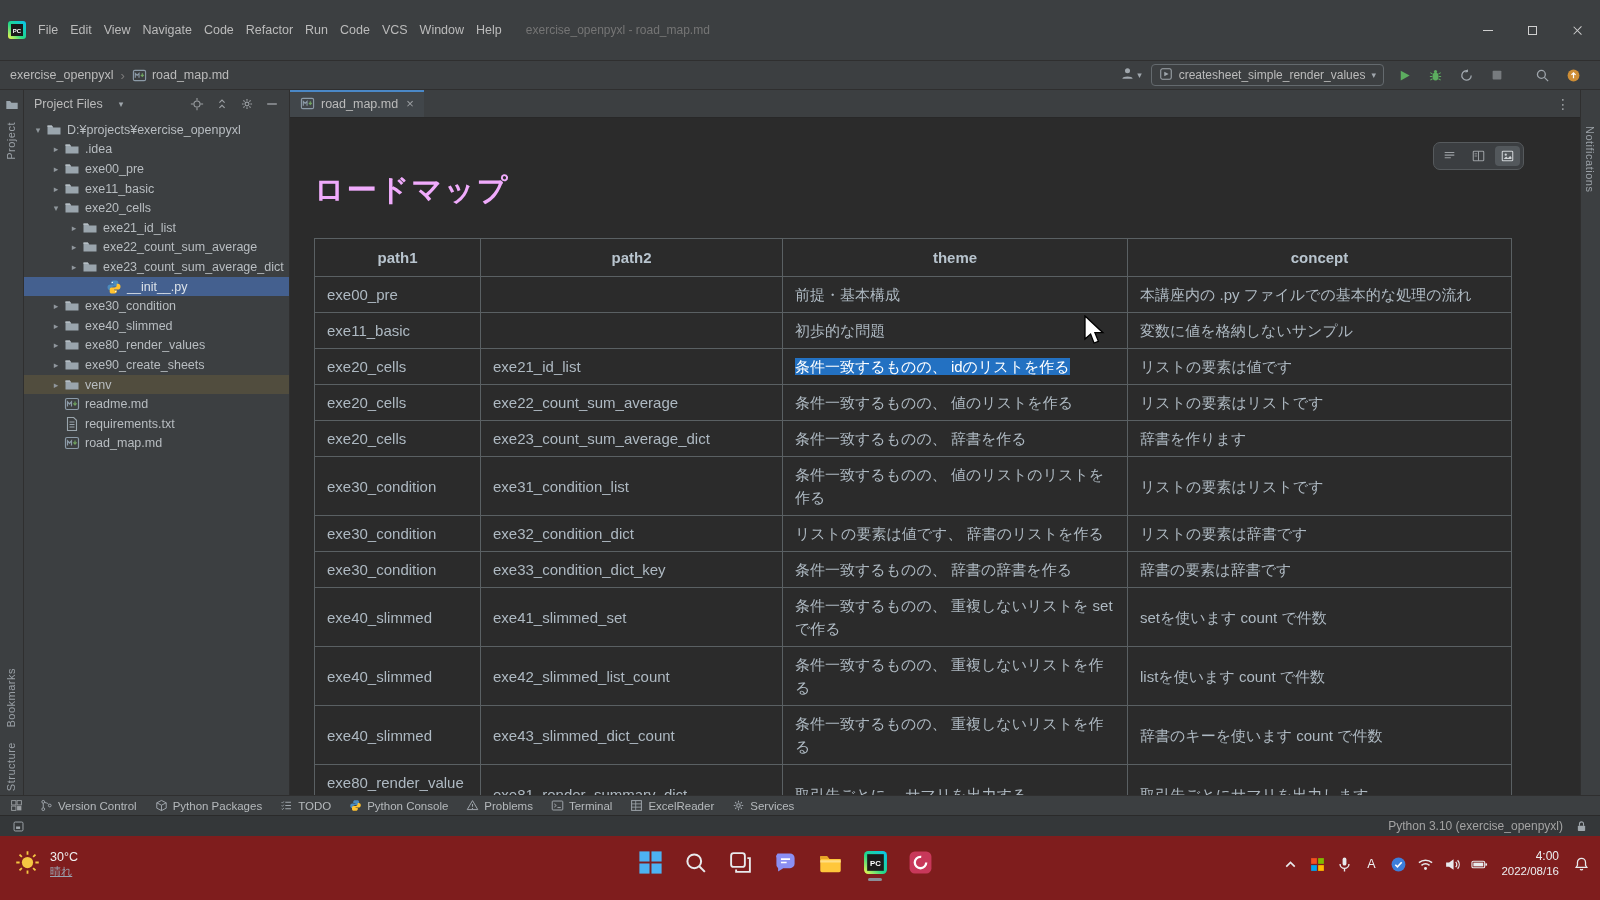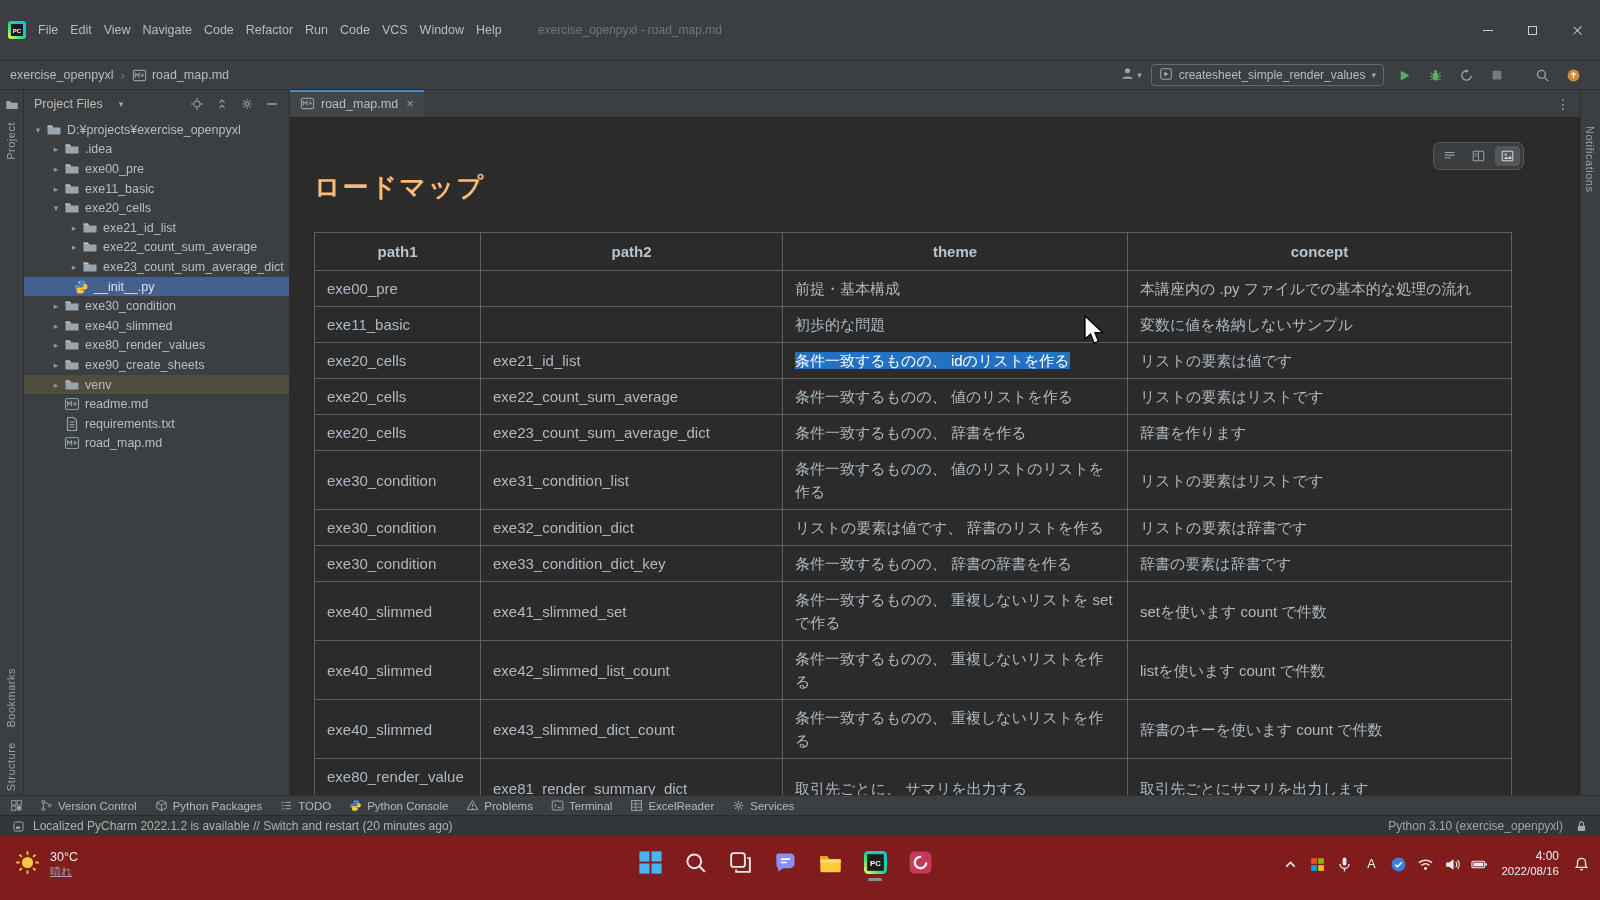--- a/index.html
+++ b/index.html
@@ -6,21 +6,21 @@
   html,body { width:1600px; height:900px; overflow:hidden; }
   body { font-family:"Liberation Sans","DejaVu Sans",sans-serif; background:#2b2b2b; user-select:none; }
   .screen { position:relative; width:1600px; height:900px; display:flex; flex-direction:column; background:#2b2b2b; }
 
   
   .titlebar { flex:0 0 28px; background:#3c3f41; border-bottom:1px solid #2f2f2f; display:flex; align-items:center; }
   .logo { margin:0 6px 0 8px; display:flex; }
   .logo svg { width:18px; height:18px; }
   .menu { display:flex; height:100%; align-items:center; }
   .menu-item { padding:16px 6px; font-size:12.5px; color:#bbbbbb; line-height:28px; }
-  .window-title { margin-left:30px; font-size:12px; color:#757575; white-space:nowrap; }
+  .window-title { margin-left:18px; font-size:12px; color:#757575; white-space:nowrap; }
   .win-controls { margin-left:auto; display:flex; height:100%; }
   .win-btn { width:45px; height:100%; display:flex; align-items:center; justify-content:center; position:relative; }
   .min-glyph { width:10px; height:1px; background:#cfcfcf; display:block; }
   .max-glyph { width:9px; height:9px; border:1px solid #cfcfcf; display:block; }
   .close-glyph { position:relative; width:11px; height:11px; display:block; }
   .close-glyph::before,.close-glyph::after { content:""; position:absolute; left:5px; top:0; width:1.4px; height:11px; background:#cfcfcf; }
   .close-glyph::before { transform:rotate(45deg); }
   .close-glyph::after { transform:rotate(-45deg); }
 
   
@@ -70,21 +70,21 @@
   .tab-close { color:#9b9fa3; font-size:13px; margin-left:2px; }
   .tab-more { position:absolute; right:10px; top:0; bottom:0; display:flex; align-items:center; color:#9b9fa3; font-size:14px; }
 
   
   .preview { flex:1 1 auto; min-height:0; background:#2b2b2b; position:relative; overflow:hidden; color:#AEB9C2; }
   .view-toggle { position:absolute; top:24px; right:56px; background:#3b3e41; border:1px solid #565a5d; border-radius:7px; padding:3px; display:flex; gap:4px; z-index:5; }
   .view-btn { width:25px; height:20px; border-radius:4px; display:flex; align-items:center; justify-content:center; color:#9b9fa3; }
   .view-btn.active { background:#53585c; color:#cfd3d6; }
   .view-btn svg { width:15px; height:14px; }
   .doc { padding-left:24px; }
-  .heading { margin-top:52px; font-size:26px; font-weight:bold; color:#fdba74; letter-spacing:2px; }
+  .heading { margin-top:52px; font-size:30px; font-weight:bold; color:#f0abfc; letter-spacing:2px; }
   .md-table { border-collapse:collapse; table-layout:fixed; width:1197px; margin-top:27px; font-size:15px; color:#AEB9C2; }
   .md-table th, .md-table td { border:1px solid #5a6063; padding:6px 12px; line-height:23px; vertical-align:middle; word-break:break-word; }
   .md-table th { text-align:center; font-weight:bold; color:#b8c4ce; padding:7px 12px; }
   .hl { background:#2371c2; color:#ffffff; }
 
   
   .toolwindow-bar { flex:0 0 20px; background:#3c3f41; border-top:1px solid #2f2f2f; display:flex; align-items:center; font-size:11.5px; color:#b5b9bc; padding:0 8px; }
   .tw-switcher { margin:0 8px 0 2px; color:#9b9fa3; display:flex; }
   .tw-switcher svg { width:13px; height:13px; }
   .tw-item { display:flex; align-items:center; gap:5px; padding:0 9px; height:100%; }
@@ -359,21 +359,21 @@
           <div class="tree-row" style="padding-left: 42px;">
             <span class="chevron">▸</span>
             <span class="tree-icon">
               <svg viewBox="0 0 16 16">
                 <path fill="#9AA5AD" d="M1.5 3.5h4.3l1.5 2h7.2v7H1.5z"></path>
                 <path fill="#B6BEC4" d="M1.5 3.5h4.3l1 1.4H1.5z"></path>
               </svg>
             </span>
             <span class="tree-label">exe23_count_sum_average_dict</span>
           </div>
-          <div class="tree-row selected" style="padding-left: 49px;">
+          <div class="tree-row selected" style="padding-left: 82px;">
             <span class="tree-icon">
               <svg viewBox="0 0 16 16">
                 <path d="M7.8 1.5c-1.8 0-2.6.8-2.6 1.9v1.4h2.7v.6H4.2c-1.4 0-2.7.9-2.7 2.9 0 2 1.2 2.9 2.6 2.9h1.2V9.7c0-1.3 1.1-2.3 2.4-2.3h2.7c1.1 0 1.9-.9 1.9-2V3.4c0-1.1-.8-1.9-2-1.9z" fill="#4B8BBE"></path>
                 <path d="M8.2 14.5c1.8 0 2.6-.8 2.6-1.9v-1.4H8.1v-.6h3.7c1.4 0 2.7-.9 2.7-2.9 0-2-1.2-2.9-2.6-2.9h-1.2v1.5c0 1.3-1.1 2.3-2.4 2.3H5.6c-1.1 0-1.9.9-1.9 2v2.1c0 1.1.8 1.9 2 1.9z" fill="#FFC331"></path>
                 <circle cx="6.3" cy="3.4" r=".7" fill="#ffffff"></circle>
                 <circle cx="9.7" cy="12.6" r=".7" fill="#ffffff"></circle>
               </svg>
             </span>
             <span class="tree-label">__init__.py</span>
           </div>
@@ -683,21 +683,20 @@
       </div>
     </div>
 
   <div class="statusbar">
     <span class="status-icon">
         <svg viewBox="0 0 16 16">
           <rect x="2.5" y="2.5" width="11" height="11" rx="1.5" fill="none" stroke="currentColor" stroke-width="1.2"></rect>
           <rect x="5" y="8" width="5" height="3" fill="currentColor"></rect>
         </svg>
       </span>
-    <span>Localized PyCharm 2022.1.2 is available // Switch and restart (20 minutes ago)</span>
     <div class="status-right">
       <span>Python 3.10 (exercise_openpyxl)</span>
       <span class="status-icon">
           <svg viewBox="0 0 16 16">
             <rect x="3.5" y="7" width="9" height="6.5" rx="1" fill="currentColor"></rect>
             <path d="M5.5 7V4.8a2.5 2.5 0 0 1 5 0V7" fill="none" stroke="currentColor" stroke-width="1.3"></path>
           </svg>
         </span>
     </div>
   </div>

